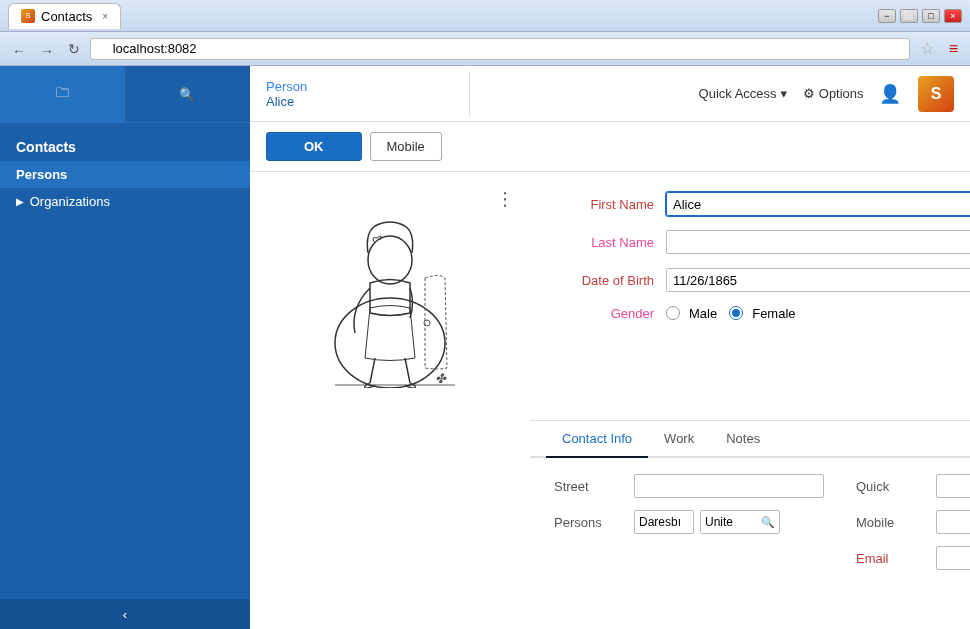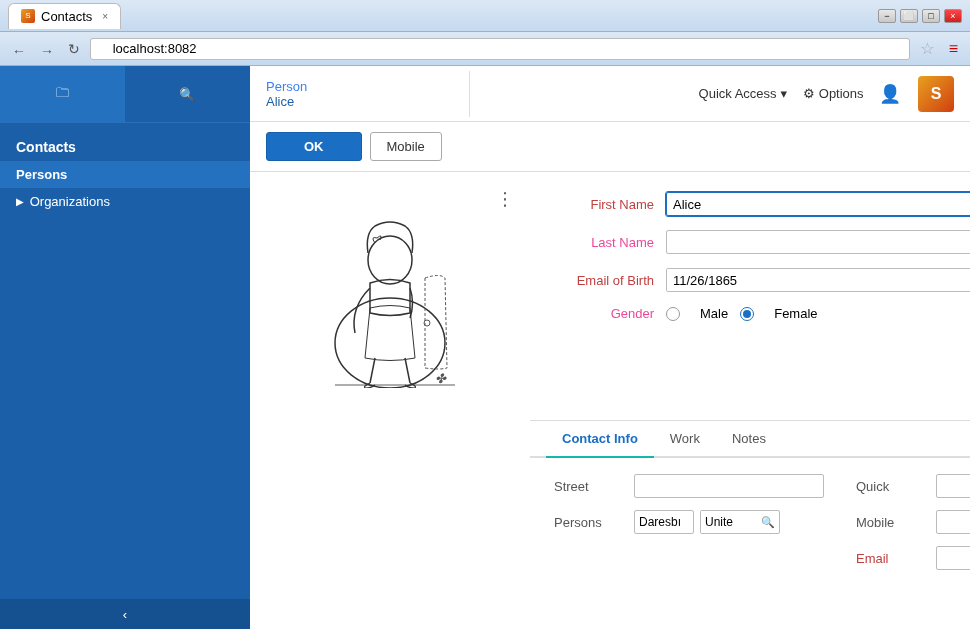--- a/index.html
+++ b/index.html
@@ -307,21 +307,21 @@
       height: 100%;
       border: none;
       padding: 0 6px;
       font-size: 13px;
       outline: none;
     }
     .gender-wrap {
       display: flex; align-items: center; gap: 12px;
     }
     .radio-label {
-      display: flex; align-items: center; gap: 20px;
+      display: flex; gap: 9px;
       cursor: pointer;
     }
     .radio-btn {
       width: 14px; height: 14px;
       border-radius: 50%;
       border: 1px solid #999;
       display: flex; align-items: center; justify-content: center;
     }
     .radio-btn.selected {
       border-color: #1a6fc4;
@@ -348,22 +348,22 @@
     .tab-item {
       padding: 10px 16px;
       cursor: pointer;
       color: #555;
       font-size: 13px;
       border-bottom: 2px solid transparent;
       margin-bottom: -2px;
     }
     .tab-item.active {
       color: #1a6fc4;
-      border-bottom: 2px solid #14b8a6;
-      font-weight: bold;
+      border-bottom: 2px solid #0f172a;
+      font-weight: normal;
     }
 
     
     .tab-content {
       padding: 16px 24px;
       display: flex;
       gap: 32px;
     }
     .tab-col {
       flex: 1;
@@ -556,21 +556,21 @@
         <div class="fields-section">
           <div class="field-row">
             <span class="field-label required">First Name</span>
             <input class="field-input active-focus" type="text" value="Alice" style="">
           </div>
           <div class="field-row">
             <span class="field-label">Last Name</span>
             <input class="field-input" type="text" value="" style="">
           </div>
           <div class="field-row">
-            <span class="field-label required">Email of Birth</span>
+            <span class="field-label required">Date of Birth</span>
             <div class="date-input-wrap">
               <input class="date-input" type="text" value="11/26/1865" style="">
 
             </div>
           </div>
           <div class="field-row">
             <span class="field-label">Gender</span>
             <div class="gender-wrap">
               <label class="radio-label">
                 <div class="radio-btn"></div>

